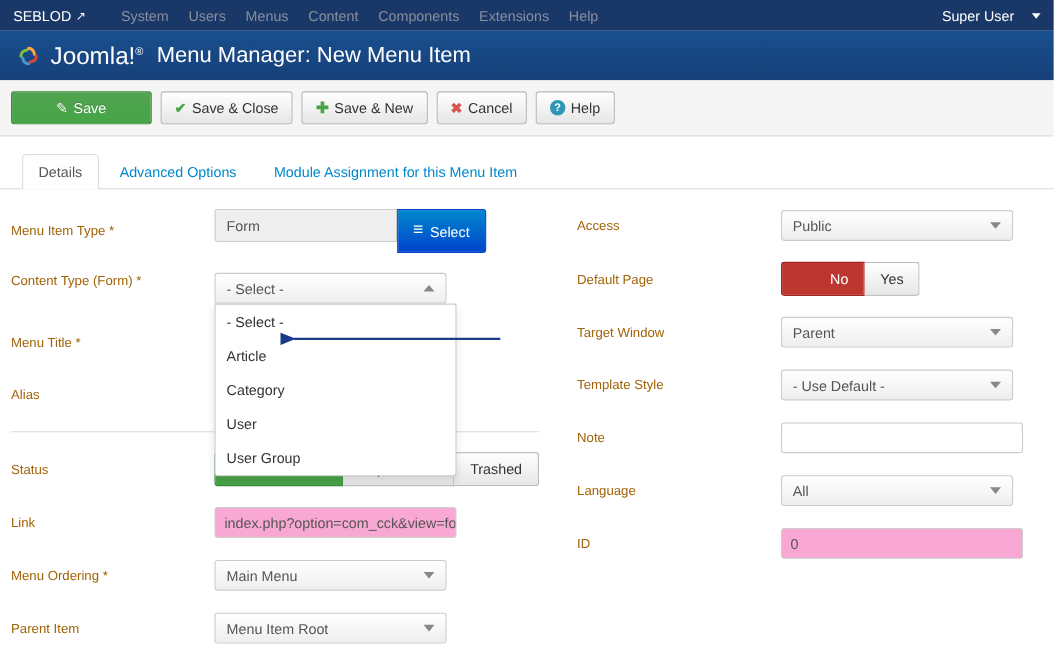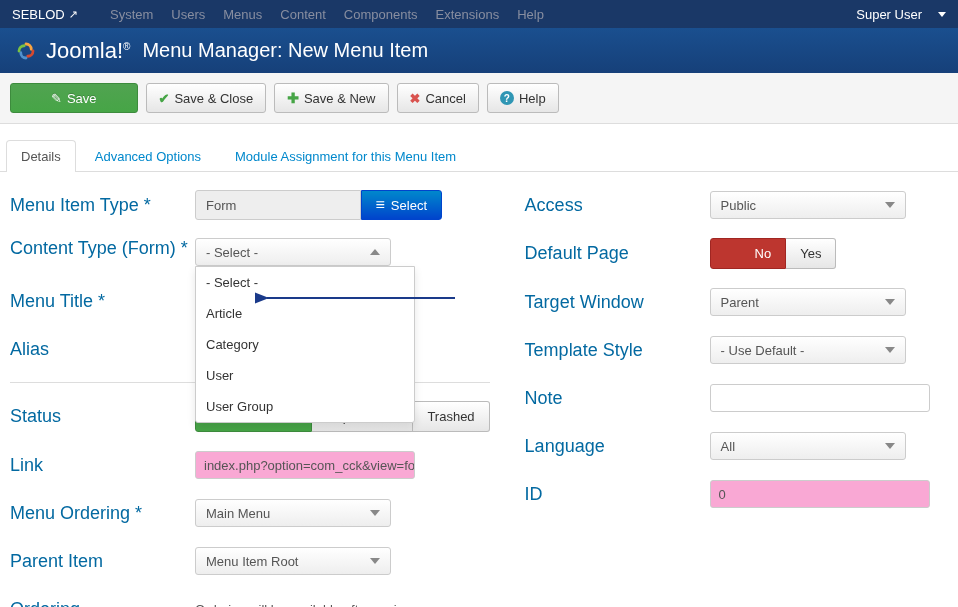--- a/index.html
+++ b/index.html
@@ -28,41 +28,41 @@
     .btn { border: 1px solid #bbb; border-radius: 3px; padding: 6px 12px; font-size: 13px; background: linear-gradient(#fff, #e6e6e6); cursor: pointer; display: inline-flex; align-items: center; gap: 5px; color: #333; }
     .btn-success { background: linear-gradient(#51a351, #46a546); color: #fff; border-color: #3d8b3d; text-shadow: 0 -1px rgba(0,0,0,0.2); }
     .btn-wide { padding: 6px 40px; }
     .icon-check { color: #46a546; font-weight: bold; }
     .icon-plus { color: #46a546; font-weight: bold; font-size: 14px; }
     .icon-cancel { color: #d9534f; font-weight: bold; }
     .icon-help { background: #2f96b4; color: #fff; border-radius: 50%; width: 14px; height: 14px; display: inline-flex; align-items: center; justify-content: center; font-size: 10px; font-weight: bold; }
     .icon-save { color: #fff; }
     
     
-    .tabs { padding: 15px 6px 0; border-bottom: 1px solid #ddd; display: flex; gap: 4px; align-items: center; }
+    .tabs { padding: 15px 20px 0; border-bottom: 1px solid #ddd; display: flex; gap: 4px; align-items: center; }
     .tab { padding: 8px 14px; border: 1px solid transparent; border-bottom: none; border-radius: 4px 4px 0 0; color: #08c; cursor: pointer; position: relative; top: 1px; }
     .tab.active { border-color: #ddd; background: #fff; color: #555; }
     
     
     .form-area { padding: 18px 10px; display: flex; gap: 35px; }
     .col { flex: 1; }
     .field { display: flex; align-items: center; margin-bottom: 18px; min-height: 30px; }
-    .field-label { width: 185px; flex-shrink: 0; color: #0369a1; font-size: 18px; }
+    .field-label { width: 185px; flex-shrink: 0; color: #a16207; font-size: 12px; }
     .field-control { flex: 1; position: relative; }
     
     .input-text { width: 220px; height: 28px; border: 1px solid #ccc; border-radius: 3px; padding: 0 8px; background: #fff; font-size: 13px; }
     .input-readonly { background: #f9a8d4; color: #555; width: 220px; height: 28px; border: 1px solid #ccc; border-radius: 3px; padding: 0 8px; font-size: 13px; overflow: hidden; white-space: nowrap; display: flex; align-items: center; }
     
     .type-group { display: flex; width: 247px; }
     .type-display { flex: 1; background: #eee; border: 1px solid #ccc; border-radius: 3px 0 0 3px; height: 30px; display: flex; align-items: center; padding: 0 10px; color: #555; }
-    .btn-select { background: linear-gradient(#08c, #04c); color: #fff; border: 1px solid #04c; border-radius: 0 3px 3px 0; height: 30px; padding: 0 14px; display: flex; align-items: center; gap: 6px; font-size: 13px; cursor: pointer; }
+    .btn-select { background: linear-gradient(#08c, #04c); color: #fff; border: 1px solid #04c; border-radius: 0 3px 3px 0; height: 40px; padding: 0 14px; display: flex; align-items: center; gap: 6px; font-size: 13px; cursor: pointer; }
     .icon-list { display: inline-block; }
     .icon-list::before { content: "≡"; font-size: 16px; font-weight: bold; }
     
-    .select-box { width: 196px; height: 28px; border: 1px solid #ccc; border-radius: 3px; background: linear-gradient(#fff, #eee); display: flex; align-items: center; padding: 0 10px; justify-content: space-between; cursor: pointer; color: #555; }
+    .select-box { width: 211px; height: 28px; border: 1px solid #ccc; border-radius: 3px; background: linear-gradient(#fff, #eee); display: flex; align-items: center; padding: 0 10px; justify-content: space-between; cursor: pointer; color: #555; }
     .select-box .caret { width: 0; height: 0; border-left: 5px solid transparent; border-right: 5px solid transparent; border-top: 6px solid #888; }
     .select-box.open .caret { border-top: none; border-bottom: 6px solid #888; }
     
     .dropdown { position: absolute; top: 28px; left: 0; width: 220px; background: #fff; border: 1px solid #ccc; border-radius: 0 0 3px 3px; z-index: 100; box-shadow: 0 4px 8px rgba(0,0,0,0.1); }
     .dropdown-item { padding: 8px 10px; cursor: pointer; color: #333; }
     
     .btn-group { display: flex; }
     .btn-group .seg { border: 1px solid #bbb; padding: 7px 14px; background: linear-gradient(#fff, #e6e6e6); cursor: pointer; color: #333; font-size: 13px; }
     .btn-group .seg:first-child { border-radius: 3px 0 0 3px; padding-left: 44px; }
     .btn-group .seg:last-child { border-radius: 0 3px 3px 0; }

